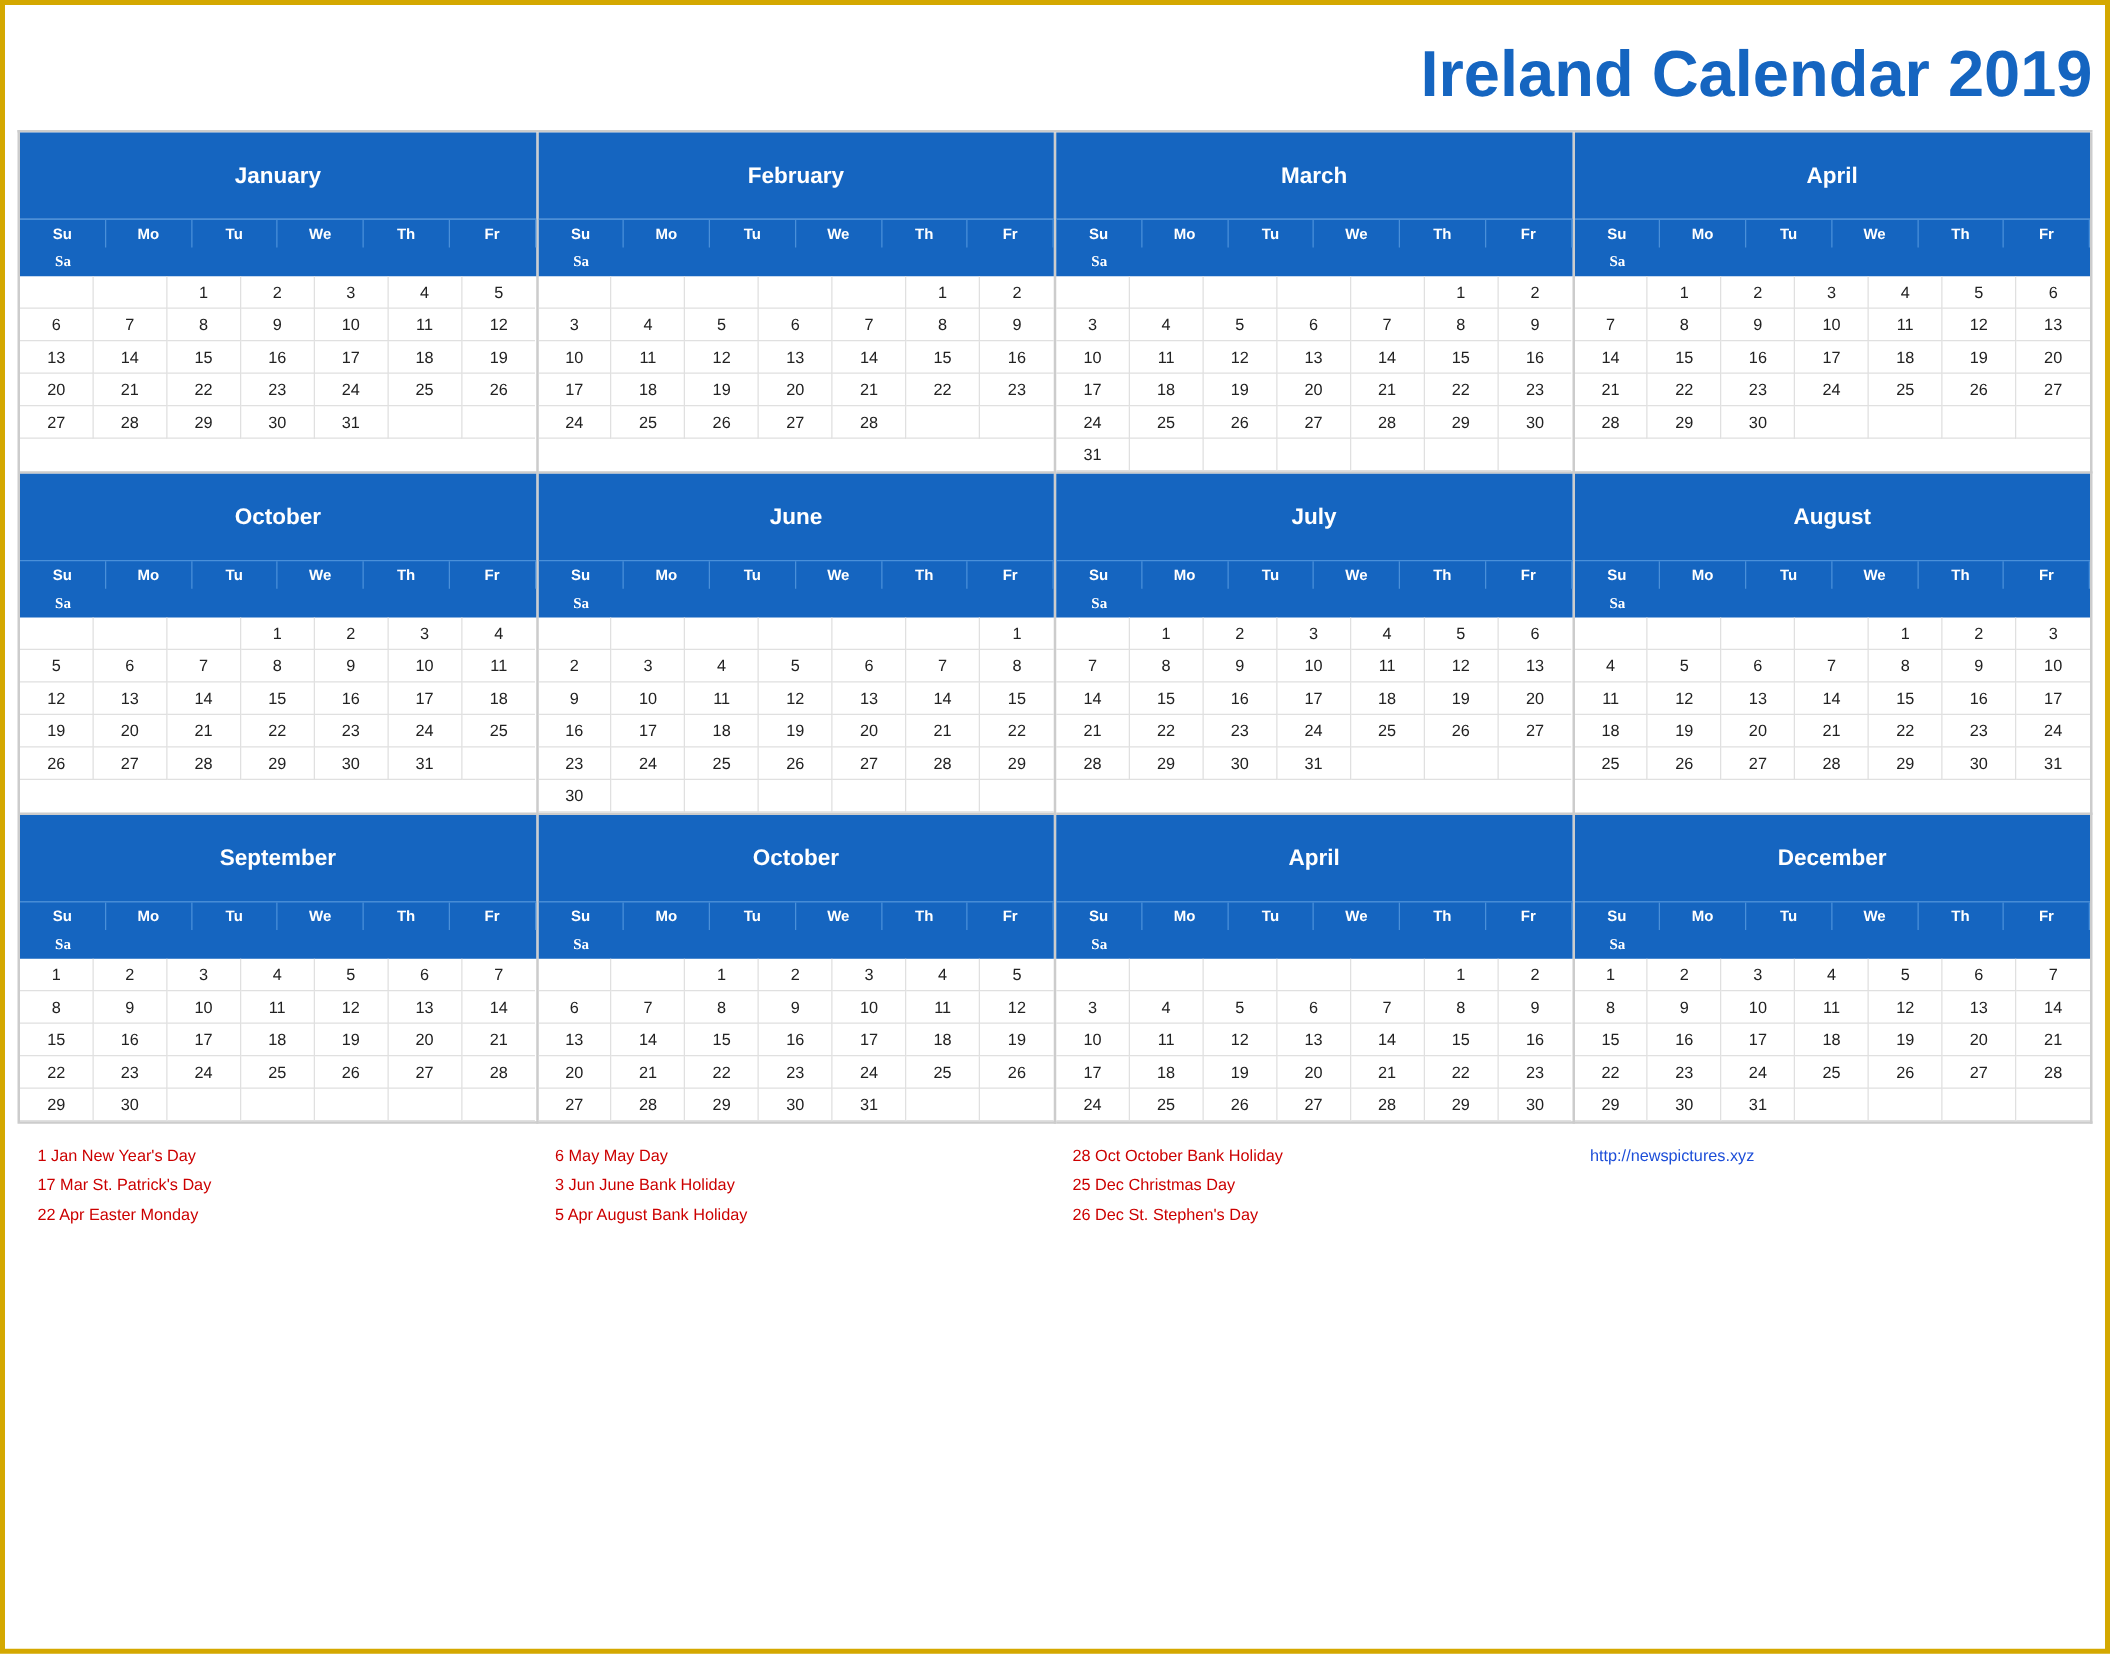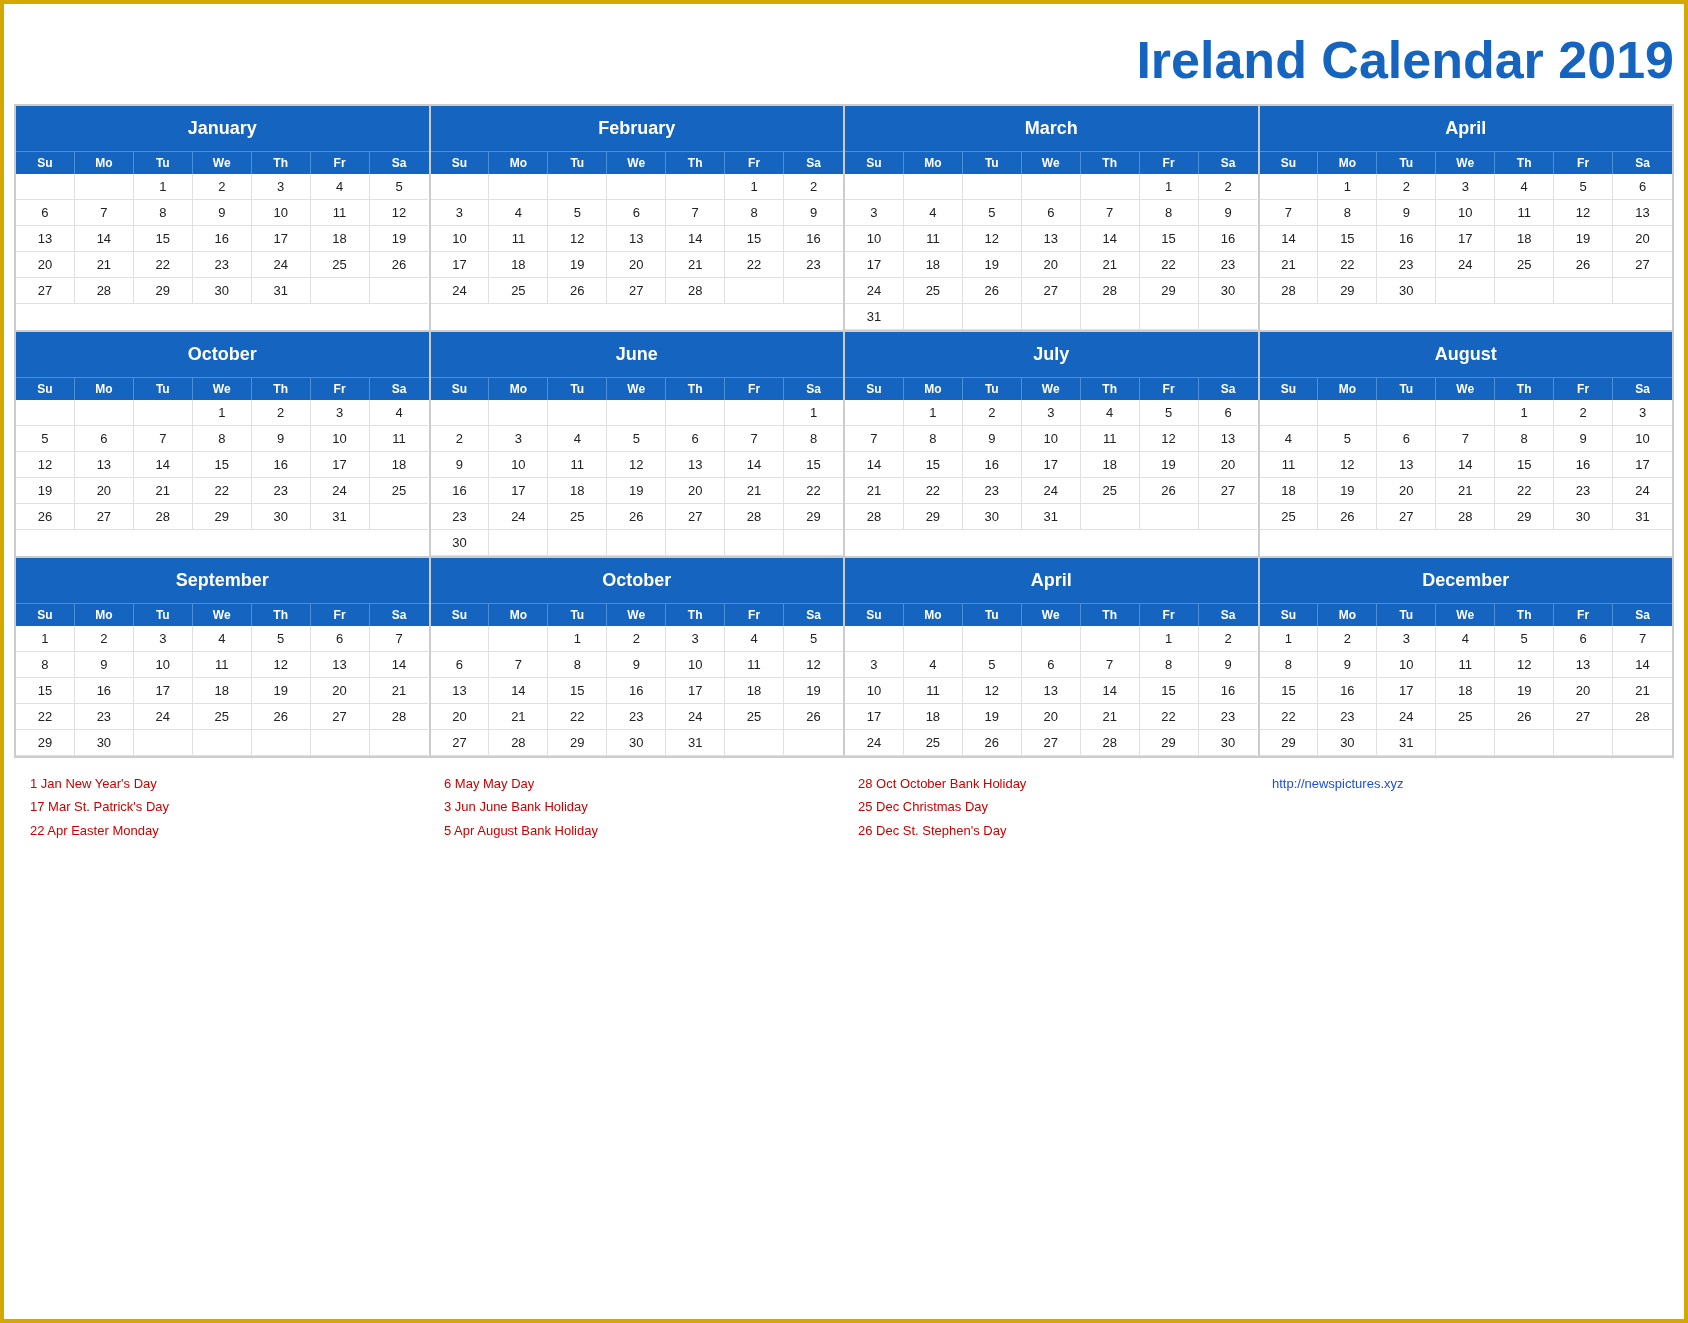--- a/index.html
+++ b/index.html
@@ -27,37 +27,37 @@
     .month-block {
       border-right: 2px solid #ccc;
       border-bottom: 2px solid #ccc;
     }
     .month-header {
       background: #1565c0;
       color: #fff;
       text-align: center;
       font-size: 18px;
       font-weight: bold;
-      padding: 12px 0;
+      padding: 24px 0;
     }
     .day-headers {
       display: grid;
-      grid-template-columns: repeat(7, 1fr);
+      grid-template-columns: repeat(6, 1fr);
       background: #1565c0;
       border-top: 1px solid #4a90d9;
     }
     .day-header {
       color: #fff;
       text-align: center;
       font-size: 12px;
       font-weight: bold;
       padding: 4px 0;
       border-right: 1px solid #4a90d9;
     }
-    .day-header:last-child { border-right: none; }
+    .day-header:last-child { border-right: none; font-family: Liberation Serif, serif; }
     .days-grid {
       display: grid;
       grid-template-columns: repeat(7, 1fr);
     }
     .day-cell {
       text-align: center;
       font-size: 13px;
       padding: 5px 2px;
       color: #222;
       border-right: 1px solid #e0e0e0;

